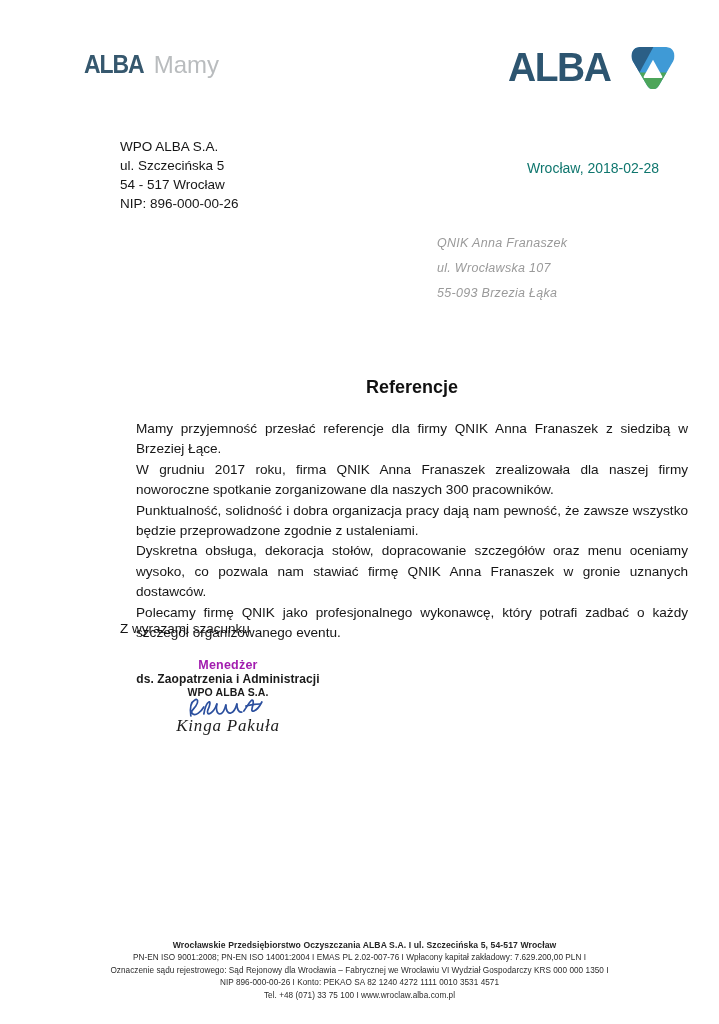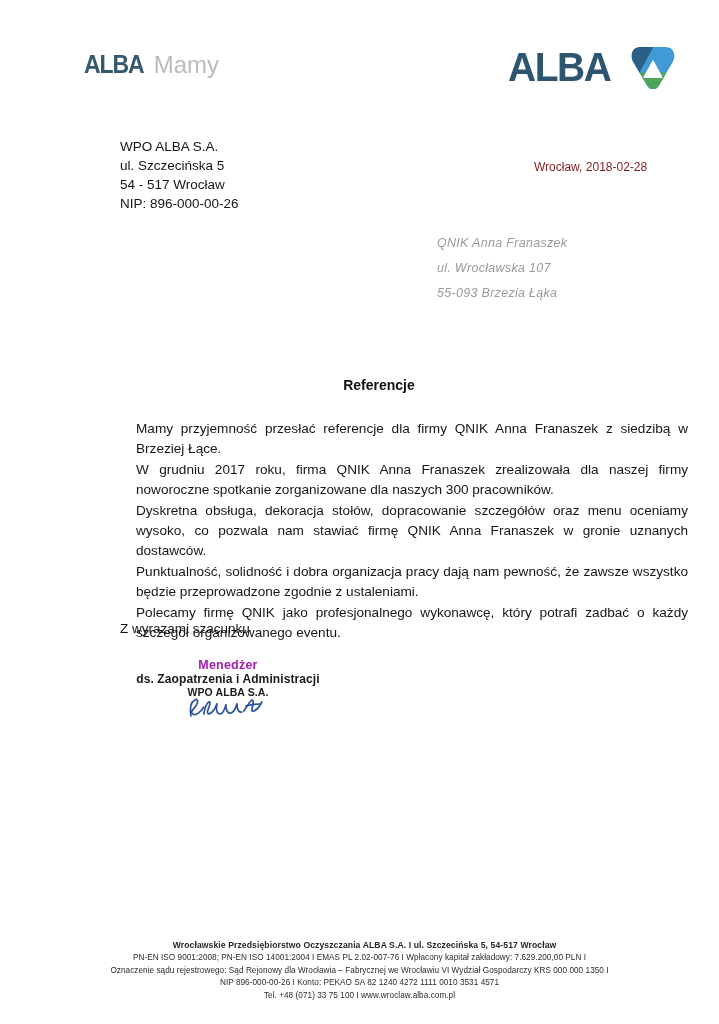--- a/index.html
+++ b/index.html
@@ -78,47 +78,46 @@
     line-height: 19px;
     color: #161616;
   }
   .sender-block div { white-space: nowrap; }
 
   
   .date-line {
     position: absolute;
     left: 527px;
     top: 160px;
-    font-size: 12px;
-    color: #7f1d1d;
+    font-size: 14px;
+    color: #0f766e;
     white-space: nowrap;
-    margin-left: 7px;
   }
 
   
   .recipient-block {
     position: absolute;
     left: 437px;
     top: 231px;
     font-size: 12.5px;
     font-style: italic;
     line-height: 25px;
     color: #9a9a9a;
     letter-spacing: 0.3px;
   }
   .recipient-block div { white-space: nowrap; }
 
   
   .doc-title {
     position: absolute;
-    left: 103px;
+    left: 136px;
     top: 377px;
     width: 552px;
     text-align: center;
-    font-size: 14px;
+    font-size: 18px;
     font-weight: bold;
     color: #111111;
   }
 
   
   .body-text {
     position: absolute;
     left: 136px;
     top: 419px;
     width: 552px;
@@ -256,22 +255,22 @@
     <div>QNIK Anna Franaszek</div>
     <div>ul. Wrocławska 107</div>
     <div>55-093 Brzezia Łąka</div>
   </div>
 
   <div class="doc-title">Referencje</div>
 
   <div class="body-text">
     <p>Mamy przyjemność przesłać referencje dla firmy QNIK Anna Franaszek z siedzibą w Brzeziej Łące.</p>
     <p>W grudniu  2017 roku, firma QNIK Anna Franaszek zrealizowała dla naszej firmy noworoczne spotkanie zorganizowane dla naszych 300 pracowników.</p>
+    <p>Punktualność, solidność i dobra organizacja pracy dają nam pewność, że zawsze wszystko będzie przeprowadzone zgodnie z ustaleniami.</p>
     <p>Dyskretna obsługa, dekoracja stołów, dopracowanie szczegółów oraz menu oceniamy wysoko, co pozwala nam stawiać firmę QNIK Anna Franaszek w gronie uznanych dostawców.</p>
-    <p>Punktualność, solidność i dobra organizacja pracy dają nam pewność, że zawsze wszystko będzie przeprowadzone zgodnie z ustaleniami.</p>
     <p>Polecamy firmę QNIK jako profesjonalnego wykonawcę, który potrafi zadbać o każdy szczegół organizowanego eventu.</p>
   </div>
 
   <div class="closing-line">Z wyrazami szacunku</div>
 
   <div class="signature-block">
     <div class="sig-role-1">Menedżer</div>
     <div class="sig-role-2">ds. Zaopatrzenia i Administracji</div>
     <div class="sig-company">WPO ALBA S.A.</div>
     <div class="sig-scribble-wrap">
@@ -280,20 +279,21 @@
           <path d="M 7 21 C 6 14 7 7 11 5 C 14 3 15 7 12 11 C 9 15 6 17 9 19 C 12 21 17 17 20 12"></path>
           <path d="M 20 19 C 21 13 23 8 25 7 C 27 6 26 11 24 15 C 23 18 24 20 27 18 C 30 16 32 12 33 9"></path>
           <path d="M 33 9 C 32 14 33 19 36 19 C 39 19 41 14 42 10"></path>
           <path d="M 42 10 C 42 15 44 19 47 18 C 50 17 52 13 53 9"></path>
           <path d="M 53 9 C 53 14 55 18 58 17"></path>
           <path d="M 60 16 C 63 12 65 8 67 6 C 69 4 70 6 69 10 C 68 14 67 17 70 16 C 73 15 76 11 78 7"></path>
           <path d="M 62 11 C 66 10 71 9 76 9"></path>
         </g>
       </svg>
     </div>
+    <div class="sig-name">Kinga Pakuła</div>
   </div>
 
   <div class="footer">
     <div class="footer-strong">Wrocławskie Przedsiębiorstwo Oczyszczania ALBA S.A. I ul. Szczecińska 5, 54-517 Wrocław</div>
     <div class="footer-line">PN-EN ISO 9001:2008; PN-EN ISO 14001:2004 I EMAS PL 2.02-007-76 I Wpłacony kapitał zakładowy: 7.629.200,00 PLN I</div>
     <div class="footer-line">Oznaczenie sądu rejestrowego: Sąd Rejonowy dla Wrocławia – Fabrycznej we Wrocławiu VI Wydział Gospodarczy KRS 000 000 1350 I</div>
     <div class="footer-line">NIP 896-000-00-26 I Konto: PEKAO SA 82 1240 4272 1111 0010 3531 4571</div>
     <div class="footer-line">Tel. +48 (071) 33 75 100 I  www.wroclaw.alba.com.pl</div>
   </div>
 

